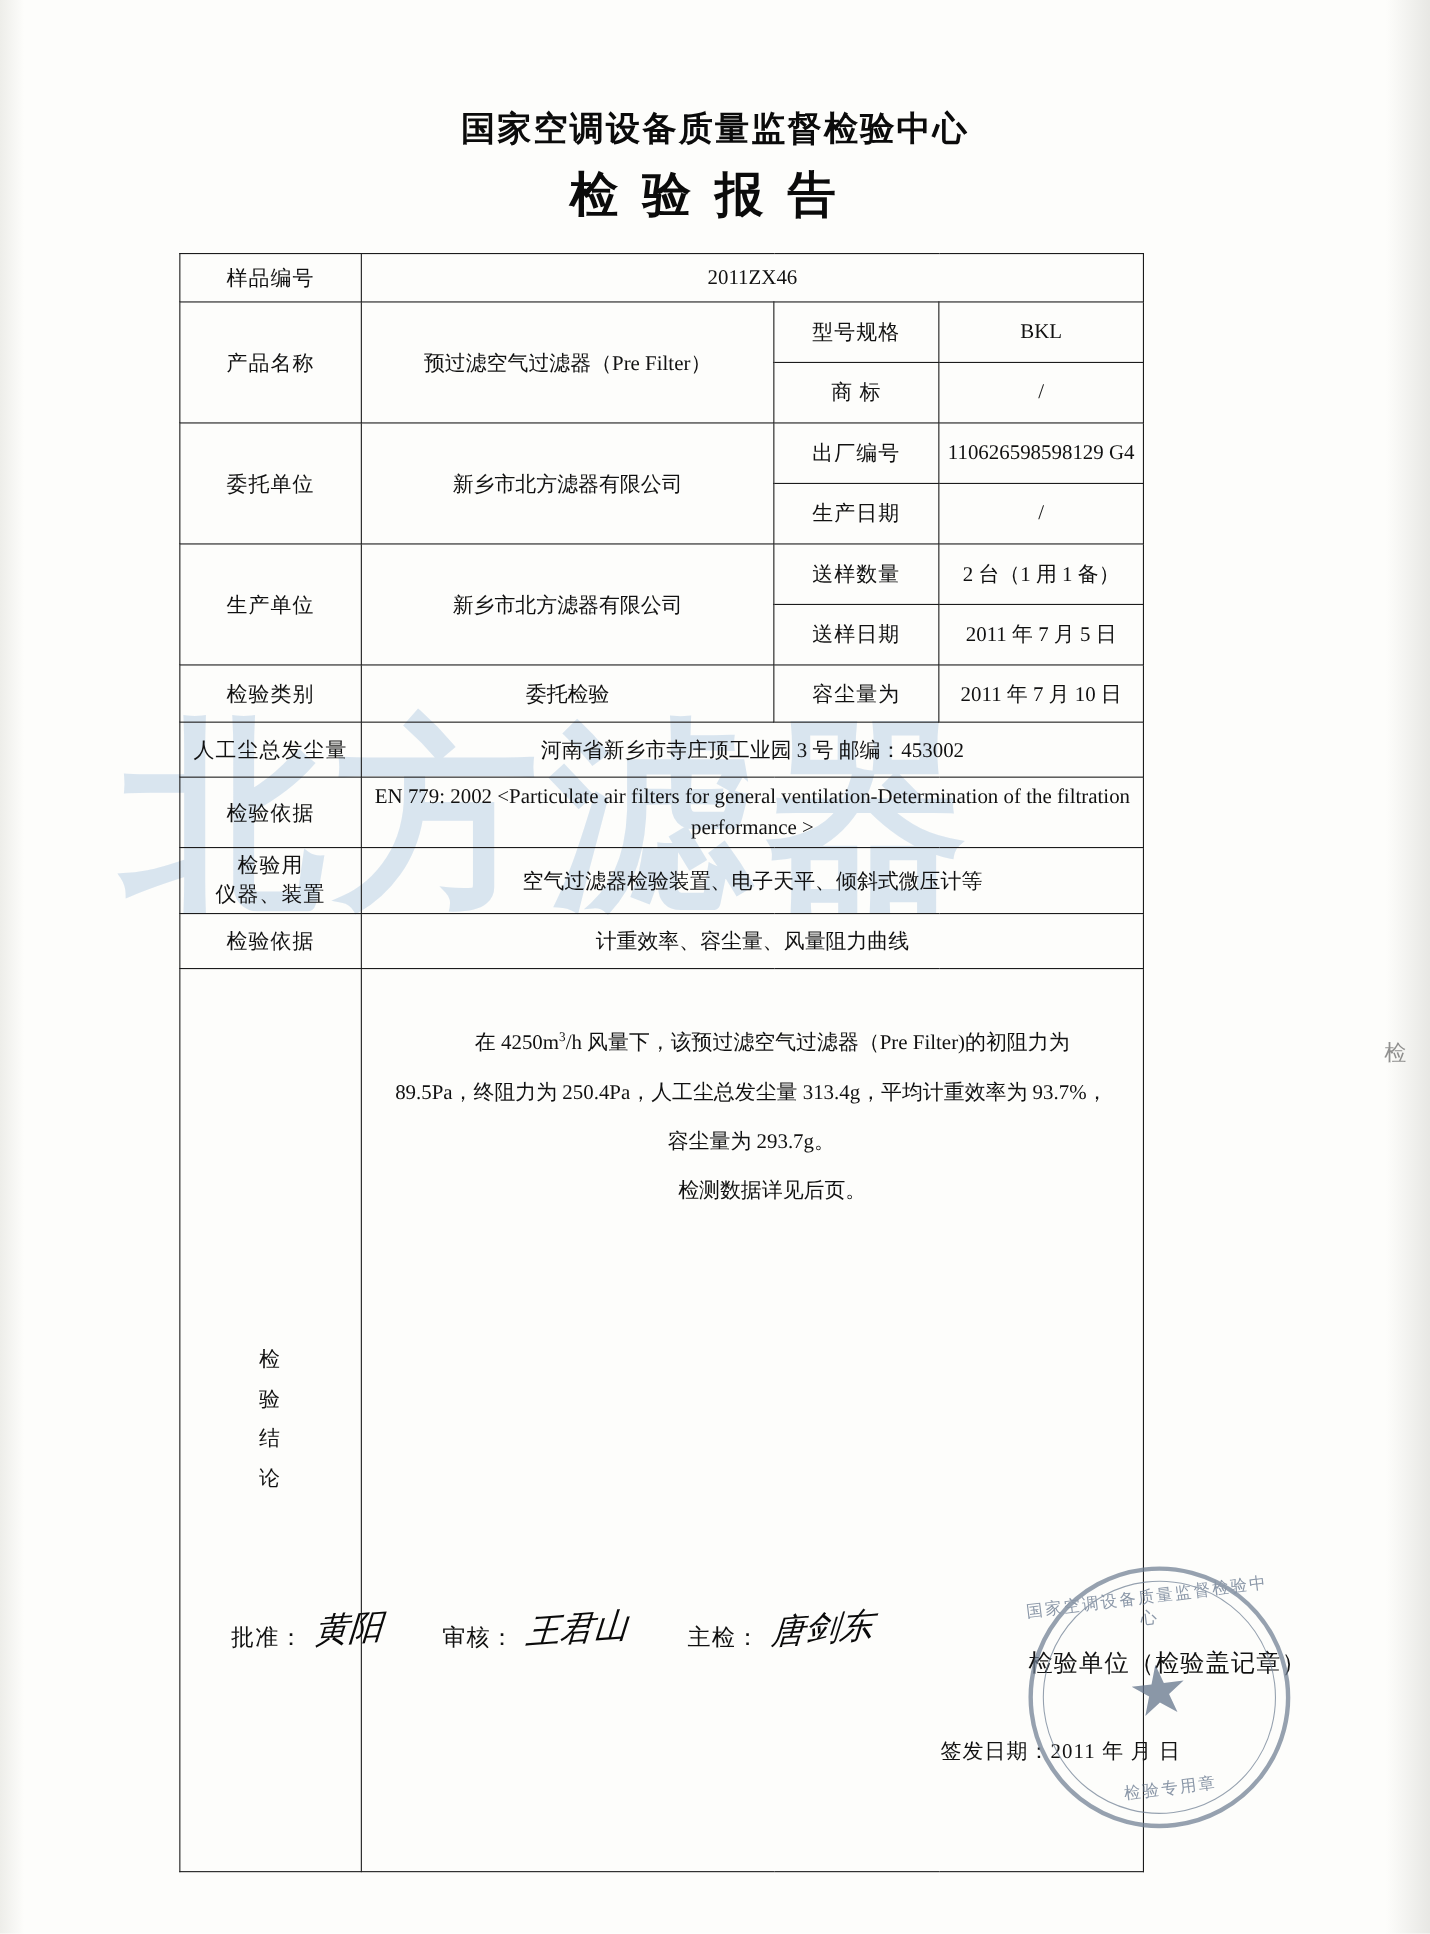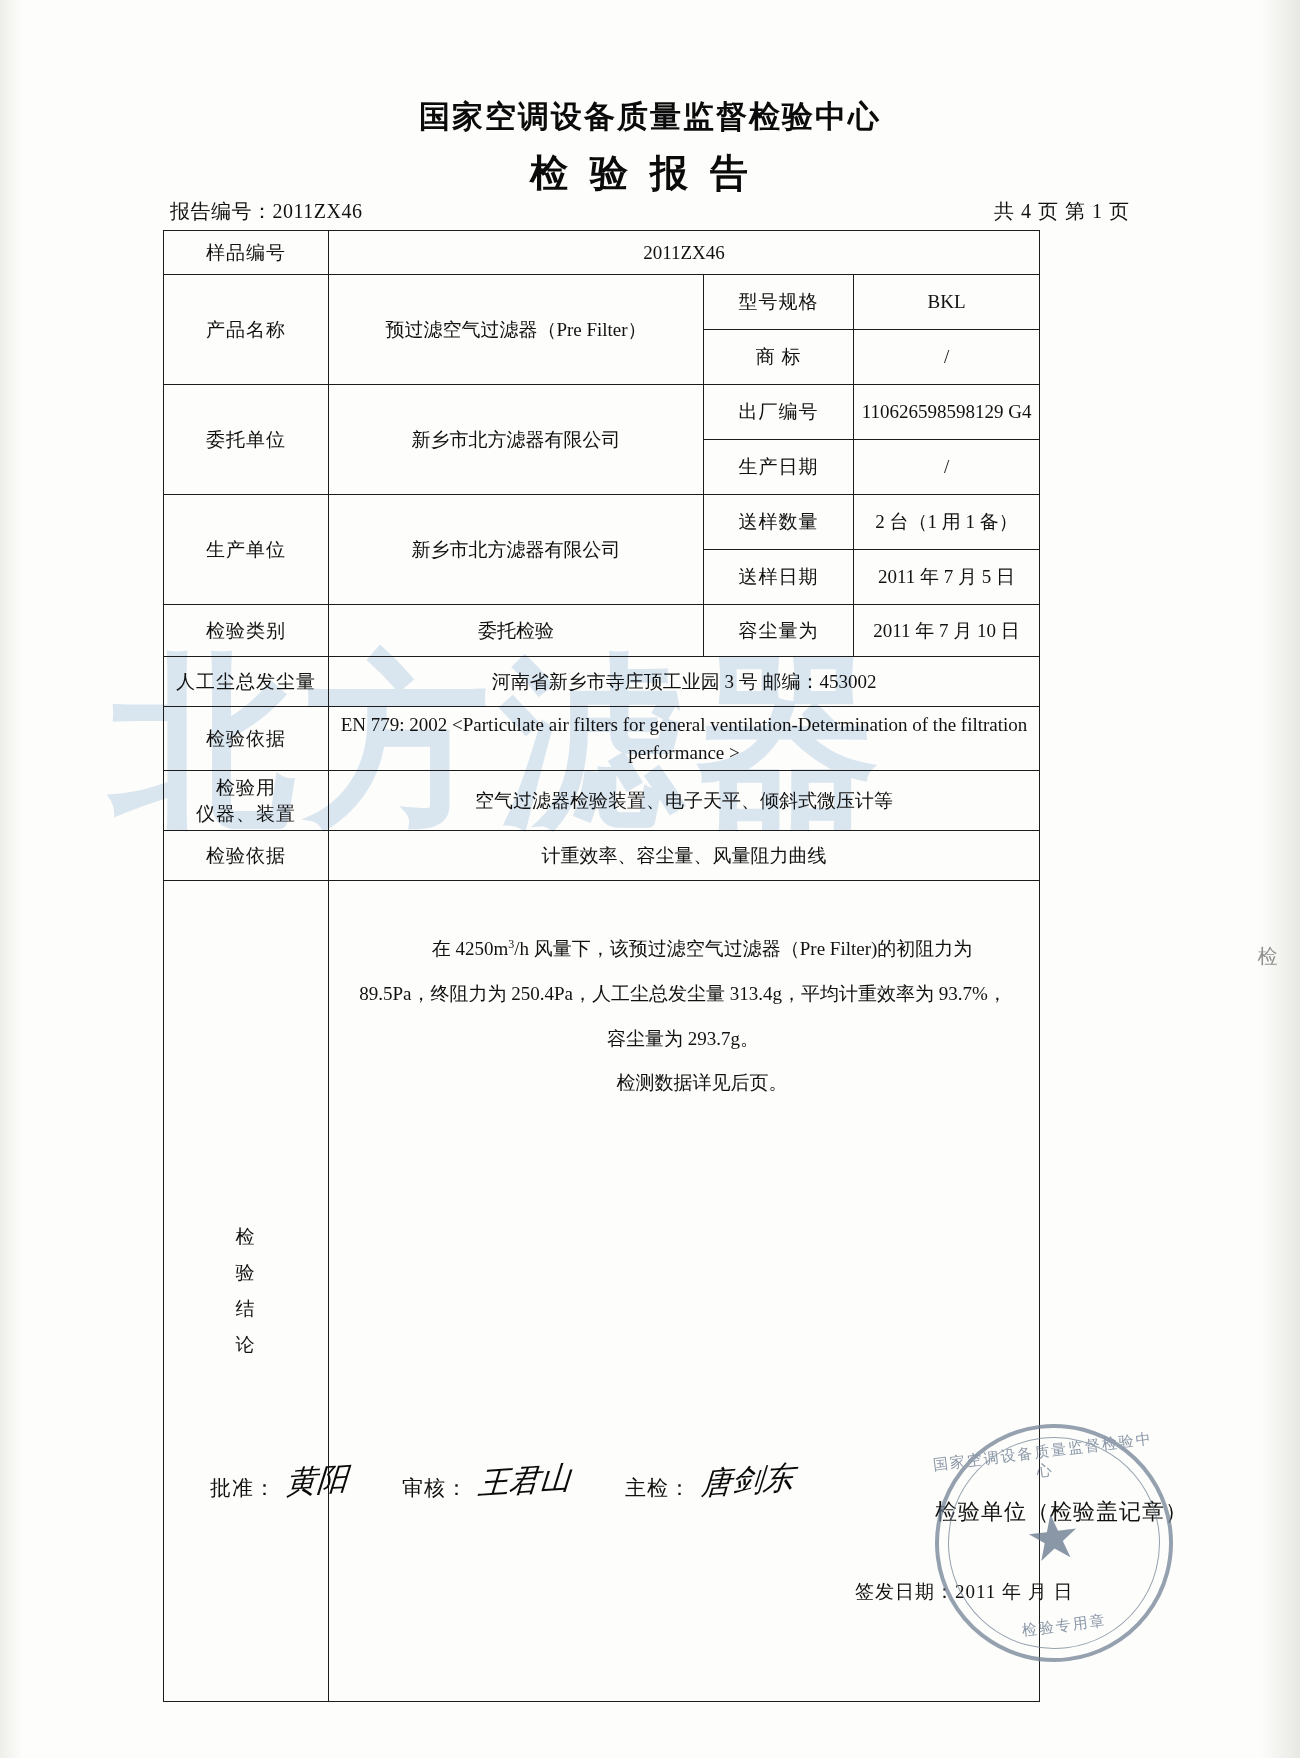--- a/index.html
+++ b/index.html
@@ -48,21 +48,21 @@
     font-family: "Liberation Sans", sans-serif;
     font-weight: bold;
     font-size: 31px;
     letter-spacing: 2px;
     color: #0b0b0b;
   }
   .doc-title {
     margin-top: 10px;
     font-family: "Liberation Sans", sans-serif;
     font-weight: bold;
-    font-size: 38px;
+    font-size: 44px;
     letter-spacing: 22px;
     color: #0b0b0b;
   }
 
   .subhead {
     position: absolute;
     top: 198px;
     left: 170px;
     right: 170px;
     display: flex;
@@ -292,24 +292,20 @@
 <div class="page">
 
   <div class="scan-edge-left"></div>
   <div class="scan-edge-right"></div>
 
   <div class="header">
     <div class="org-title">国家空调设备质量监督检验中心</div>
     <div class="doc-title">检验报告</div>
   </div>
 
-  <div class="subhead">
-    <div class="report-no">报告编号：2011ZX46</div>
-    <div class="pageinfo">共 4 页 第 1 页</div>
-  </div>
 
   <div class="watermark">
     <div class="wm-logo">北方滤器</div>
   </div>
 
   <div class="table-wrap">
     <table class="main">
       <colgroup>
         <col style="width:165px">
         <col style="width:375px">

